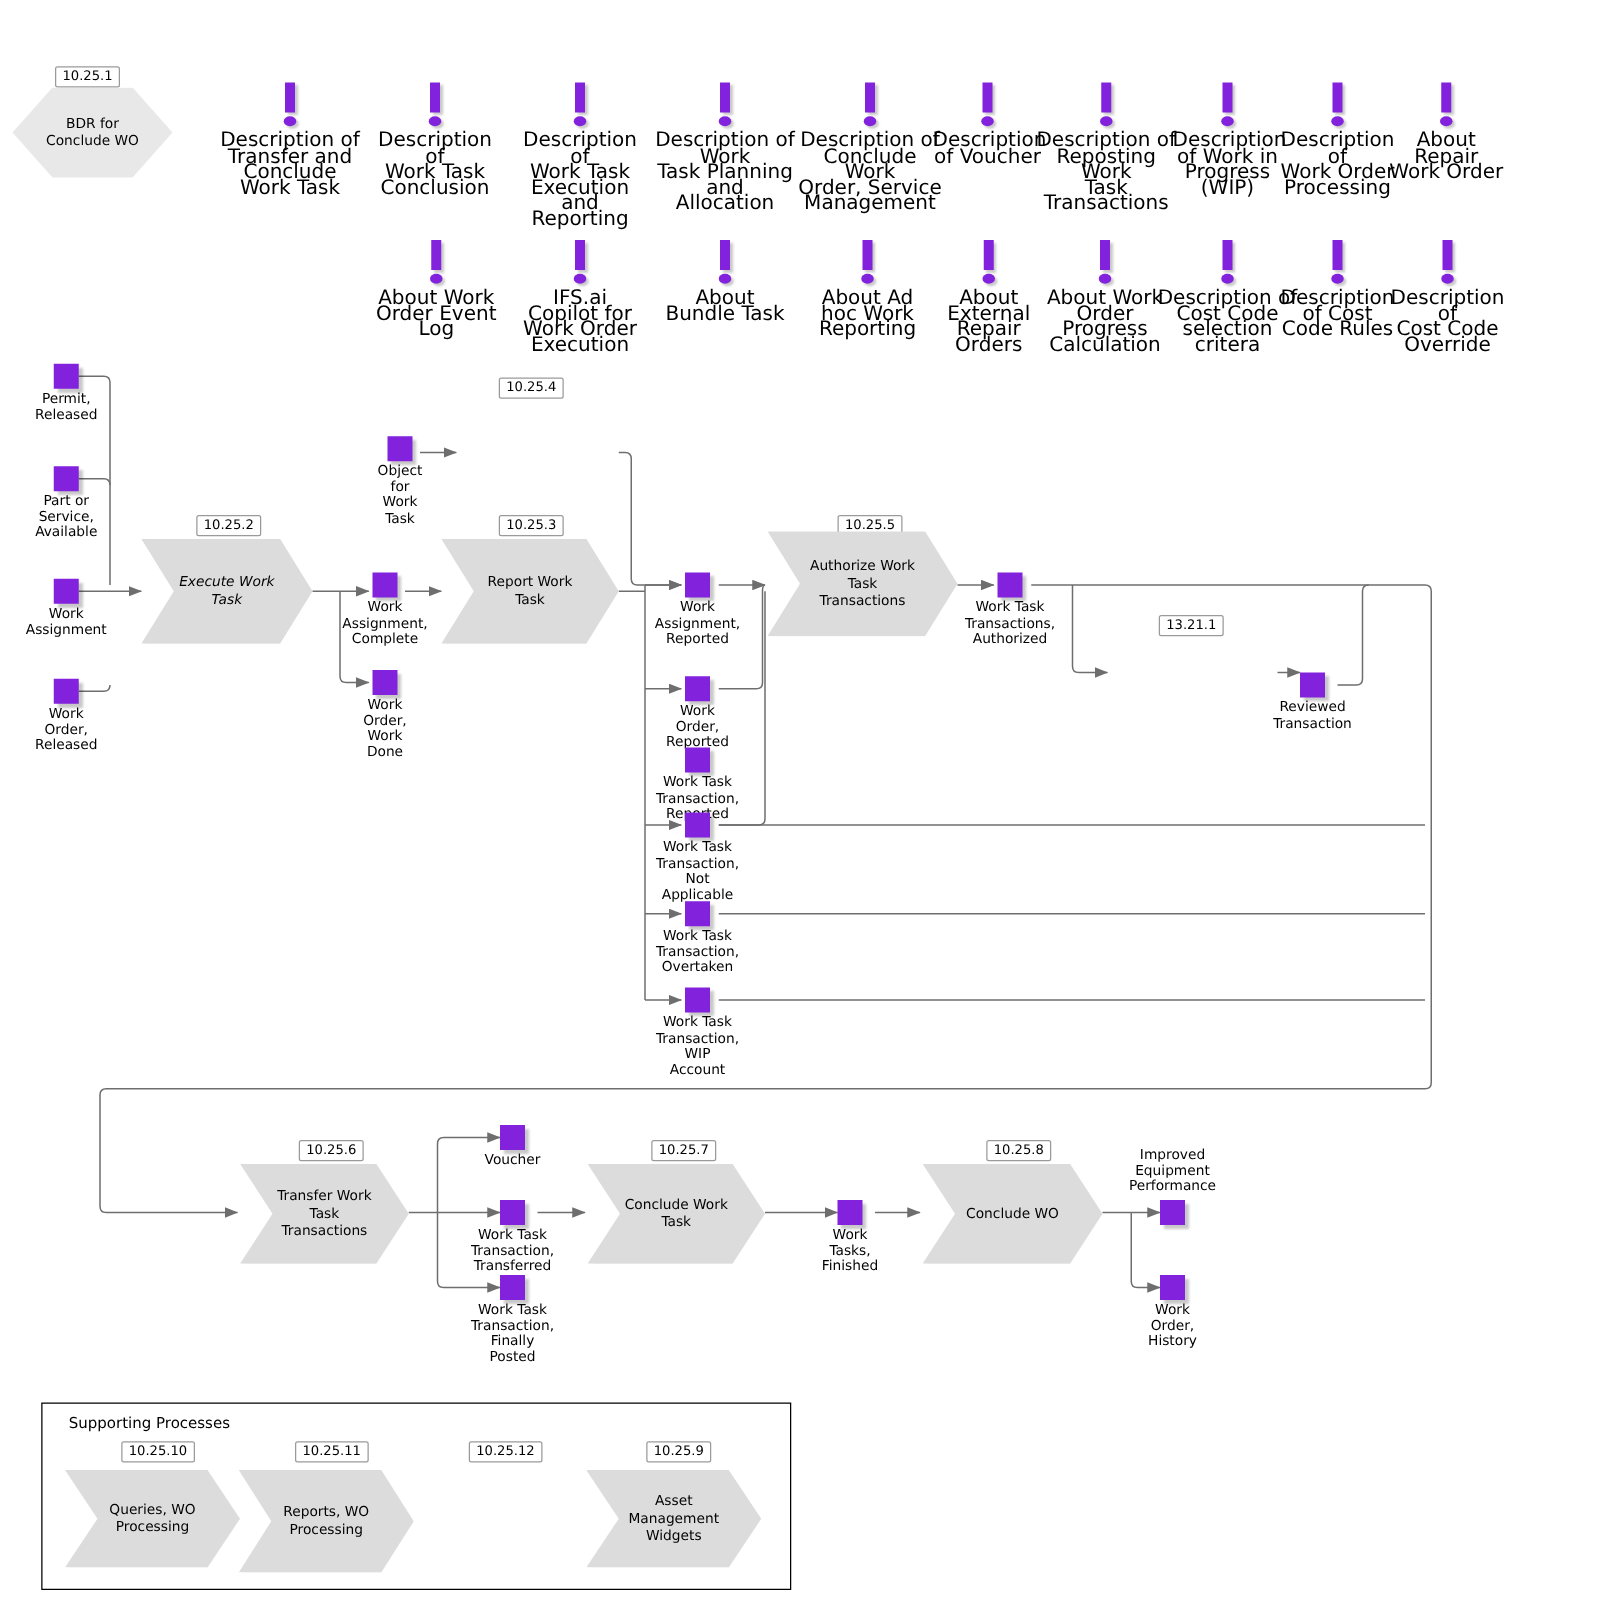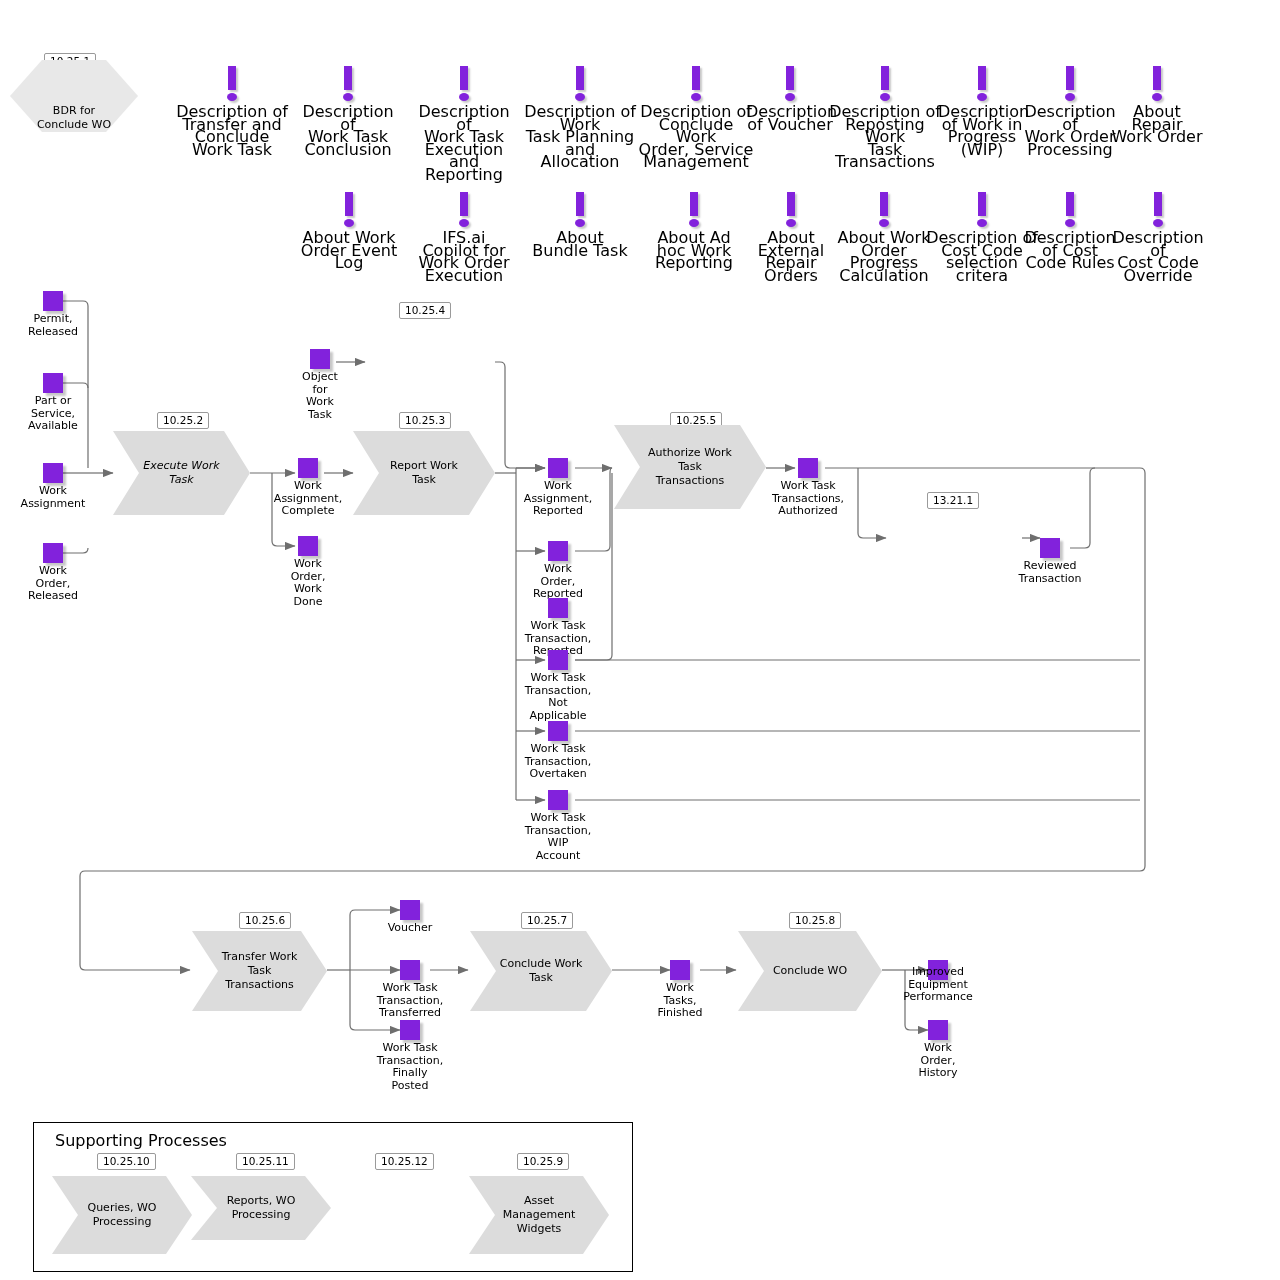--- a/index.html
+++ b/index.html
@@ -73,21 +73,21 @@
   .ent .lbl{
     position:absolute;top:22px;left:10px;transform:translateX(-50%);
     text-align:center;white-space:nowrap;line-height:12.5px;font-size:11px;
   }
 
   
   .supframe{
     position:absolute;left:33px;top:1122px;width:598px;height:148px;
     border:1px solid #000000;background:#ffffff;
   }
-  .suptitle{position:absolute;left:55px;top:1131px;font-size:16px;}
+  .suptitle{position:absolute;left:55px;top:1131px;font-size:12px;}
 </style>
 </head>
 <body>
 
 <div id="canvas">
 
 
   <svg id="links" viewBox="0 0 1280 1280">
     <defs>
       <marker id="ah" markerWidth="9" markerHeight="7" refX="8.5" refY="3.5" orient="auto">
@@ -150,21 +150,21 @@
 
       <path d="M700,970 H736" marker-end="url(#ah)"></path>
 
       <path d="M882,970 H905"></path>
       <path d="M905,970 H928" marker-end="url(#ah)"></path>
       <path d="M905,970 V1025 Q905,1030 910,1030 H928" marker-end="url(#ah)"></path>
     </g>
   </svg>
 
   <div class="idtag" style="left:44px;top:53px;">10.25.1</div>
-  <div class="hex" style="left:10px;top:60px;width:128px;height:72px;align-items:flex-end;">
+  <div class="hex" style="left:10px;top:70px;width:128px;height:72px;">
     <span style="white-space:pre-line;">BDR for
 Conclude WO</span>
   </div>
 
   <div class="info" style="left:172px;top:66px;width:120px;">
     <div class="glyph">
         <div class="bar"></div>
         <div class="dot"></div>
       </div>
     <span class="cap" style="white-space:pre-line;">Description of
@@ -486,41 +486,41 @@
 Finished</div>
   </div>
 
   <div class="idtag" style="left:789px;top:912px;">10.25.8</div>
   <div class="proc" style="left:738px;top:931px;width:144px;height:80px;">
     <span style="white-space:pre-line;">Conclude WO</span>
   </div>
 
   <div class="ent" style="left:928px;top:960px;">
     <div class="sq"></div>
-    <div class="lbl" style="white-space:pre-line;top:-42px;margin-top:48px;">Improved
+    <div class="lbl" style="white-space:pre-line;top:-42px;">Improved
 Equipment
 Performance</div>
   </div>
   <div class="ent" style="left:928px;top:1020px;">
     <div class="sq"></div>
     <div class="lbl" style="white-space:pre-line;">Work Order,
 History</div>
   </div>
 
   <div class="supframe"></div>
   <div class="suptitle">Supporting Processes</div>
 
   <div class="idtag" style="left:97px;top:1153px;">10.25.10</div>
   <div class="proc" style="left:52px;top:1176px;width:140px;height:78px;">
     <span style="white-space:pre-line;">Queries, WO
 Processing</span>
   </div>
 
   <div class="idtag" style="left:236px;top:1153px;">10.25.11</div>
-  <div class="proc" style="left:191px;top:1176px;width:140px;height:64px;">
+  <div class="proc" style="left:191px;top:1176px;width:140px;height:82px;">
     <span style="white-space:pre-line;">Reports, WO
 Processing</span>
   </div>
 
   <div class="idtag" style="left:375px;top:1153px;">10.25.12</div>
 
   <div class="idtag" style="left:517px;top:1153px;">10.25.9</div>
   <div class="proc" style="left:469px;top:1176px;width:140px;height:78px;">
     <span style="white-space:pre-line;">Asset
 Management

